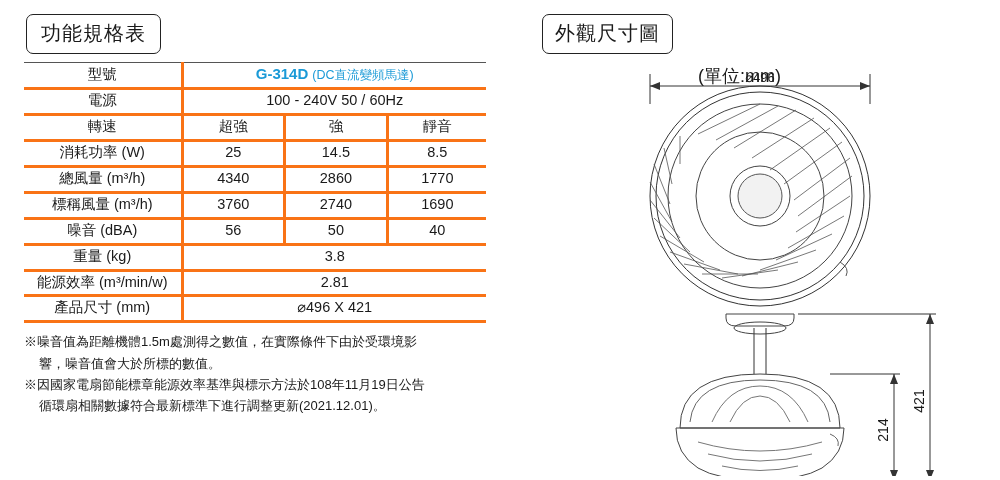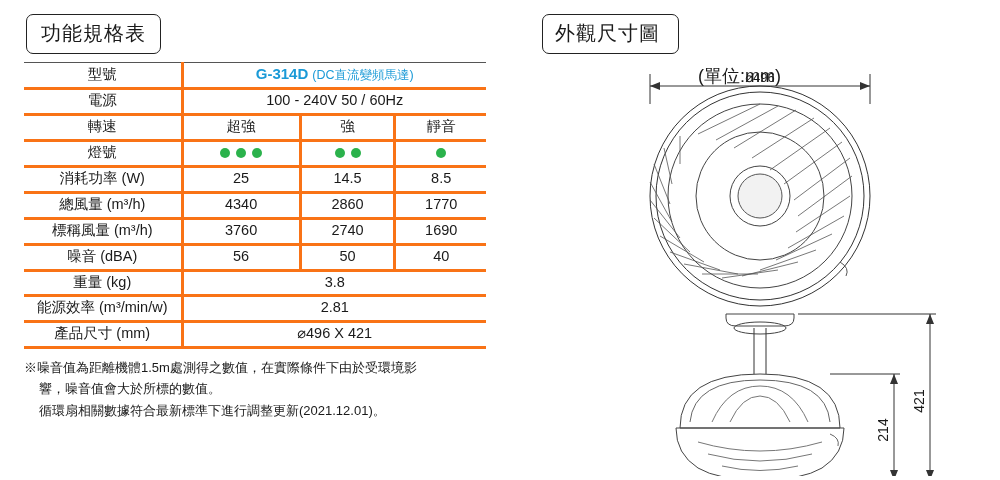--- a/index.html
+++ b/index.html
@@ -64,21 +64,21 @@
     width: 470px;
   }
   .notes p { margin: 0 0 1px 0; }
   .notes .ind { padding-left: 15px; }
 
   
   .right-panel { position: absolute; left: 530px; top: 14px; width: 460px; height: 460px; }
   .title-box2 {
     position: absolute; left: 12px; top: 0px;
     border: 1.5px solid #222; border-radius: 7px;
-    padding: 5px 18px 6px 12px;
+    padding: 5px 12px 6px 12px;
     font-size: 20px; letter-spacing: 1px;
   }
   .unit-label {
     position: absolute; left: 168px; top: 12px;
     font-size: 18px;
     margin-top: 38px;
   }
   svg.drawing { position: absolute; left: 0; top: 42px; }
 </style>
 </head>
@@ -105,41 +105,20 @@
           <td class="lastcol" colspan="3">100 - 240V  50 / 60Hz</td>
         </tr>
 
         <tr>
           <td class="label">轉速</td>
           <td>超強</td>
           <td>強</td>
           <td class="lastcol">靜音</td>
         </tr>
 
-        <tr>
-          <td class="label">燈號</td>
-          <td>
-            <span class="lamp-wrap">
-              <span class="dot"></span>
-              <span class="dot"></span>
-              <span class="dot"></span>
-            </span>
-          </td>
-          <td>
-            <span class="lamp-wrap">
-              <span class="dot"></span>
-              <span class="dot"></span>
-            </span>
-          </td>
-          <td class="lastcol">
-            <span class="lamp-wrap">
-              <span class="dot"></span>
-            </span>
-          </td>
-        </tr>
 
         <tr>
           <td class="label">消耗功率 (W)</td>
           <td>25</td>
           <td>14.5</td>
           <td class="lastcol">8.5</td>
         </tr>
 
         <tr>
           <td class="label">總風量 (m³/h)</td>
@@ -175,20 +154,21 @@
         <tr>
           <td class="label">產品尺寸 (mm)</td>
           <td class="lastcol" colspan="3">⌀496 X 421</td>
         </tr>
       </tbody>
     </table>
 
     <div class="notes">
       <p>※噪音值為距離機體1.5m處測得之數值，在實際條件下由於受環境影</p>
       <p class="ind">響，噪音值會大於所標的數值。</p>
+      <p>※因國家電扇節能標章能源效率基準與標示方法於108年11月19日公告</p>
       <p class="ind">循環扇相關數據符合最新標準下進行調整更新(2021.12.01)。</p>
     </div>
   </div>
 
   <div class="right-panel">
     <div class="title-box2">外觀尺寸圖</div>
     <div class="unit-label">(單位:mm)</div>
 
     <svg class="drawing" width="460" height="420" viewBox="0 0 460 420">
       <g fill="none" stroke="#333" stroke-width="1">

